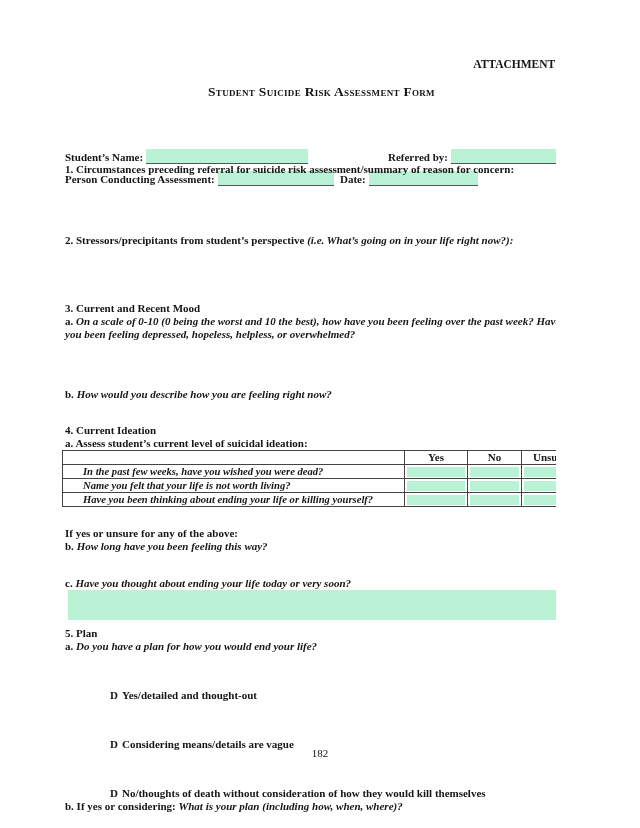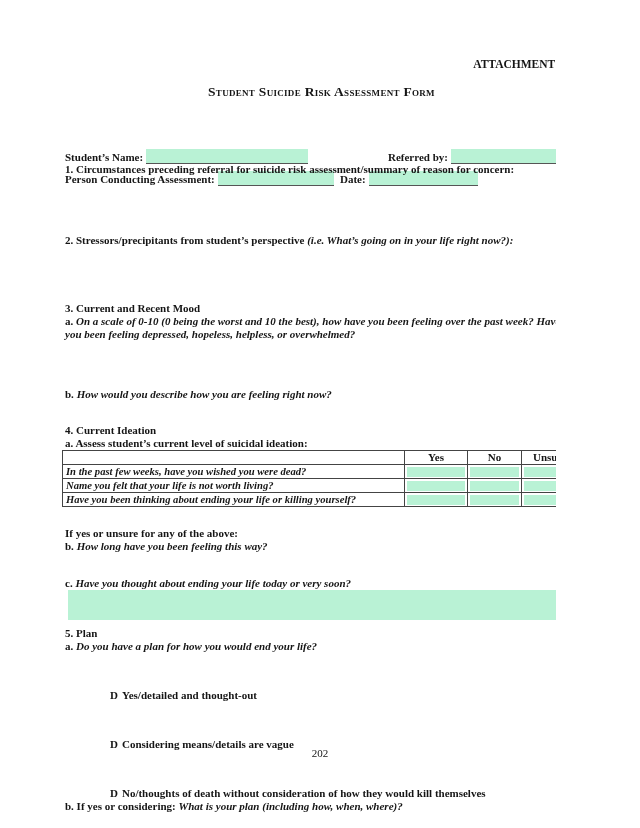--- a/index.html
+++ b/index.html
@@ -49,21 +49,21 @@
   .s4h { top: 424px; }
   .followup { top: 527px; }
   .cline { top: 577px; }
   .s5 { top: 627px; }
   .it { font-style: italic; }
 
   .ideation-table {
     position: absolute; top: 450px; left: -3px; width: 516px;
     border-collapse: collapse; table-layout: fixed;
   }
-  .ideation-table td, .ideation-table th { border: 1px solid #444; padding: 0 3px; }
+  .ideation-table td, .ideation-table th { border: 1px solid #444; padding: 0 20px; }
   .ideation-table th { height: 14px; font-size: 11px; text-align: center; font-weight: 700; padding: 0; }
   .ideation-table td { height: 13px; }
   .q-cell { font-style: italic; font-size: 10.6px; white-space: nowrap; overflow: hidden; }
   .a-cell { padding: 1px 2px !important; }
   .cellfill { width: 100%; height: 10px; background: var(--hl); }
 
   .cblock {
     position: absolute; top: 590px; left: 3px; width: 548px; height: 30px;
     background: var(--hl);
   }
@@ -197,14 +197,14 @@
     <div class="abs s5">
       <div>5. Plan</div>
       <div><span>a. </span><span class="it">Do you have a plan for how you would end your life?</span></div>
       <div class="option"><span class="cb-glyph">D</span><span>Yes/detailed and thought-out</span></div>
       <div class="option"><span class="cb-glyph">D</span><span>Considering means/details are vague</span></div>
       <div class="option"><span class="cb-glyph">D</span><span>No/thoughts of death without consideration of how they would kill themselves</span></div>
       <div><span>b. If yes or considering: </span><span class="it">What is your plan (including how, when, where)?</span></div>
     </div>
   </div>
 
-  <div class="footer">202</div>
+  <div class="footer">182</div>
 </div>
 
 </body></html>

